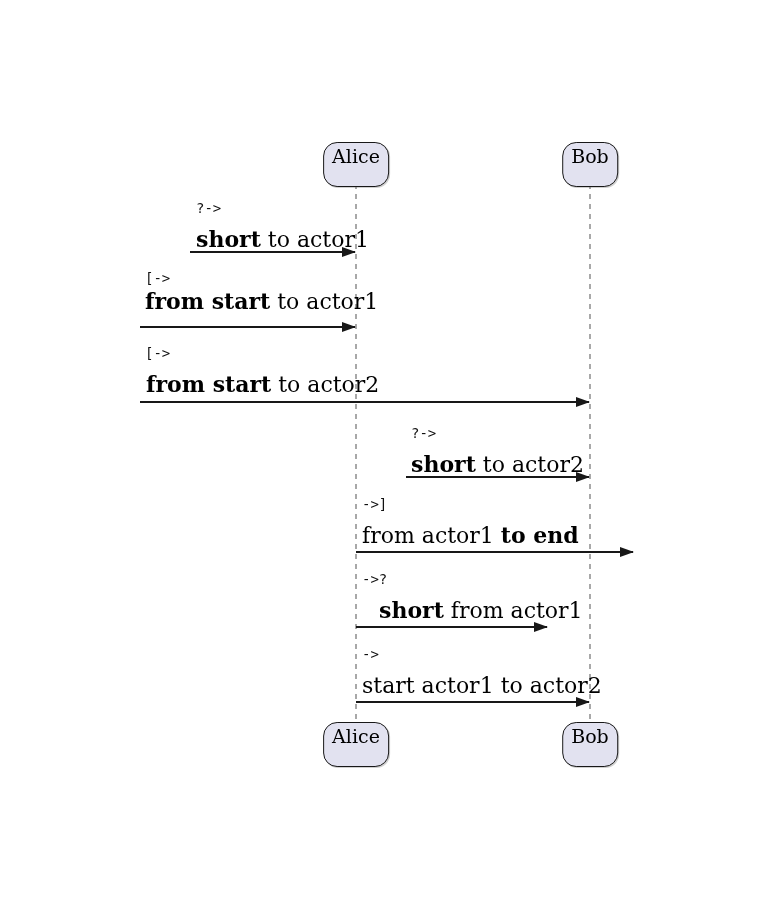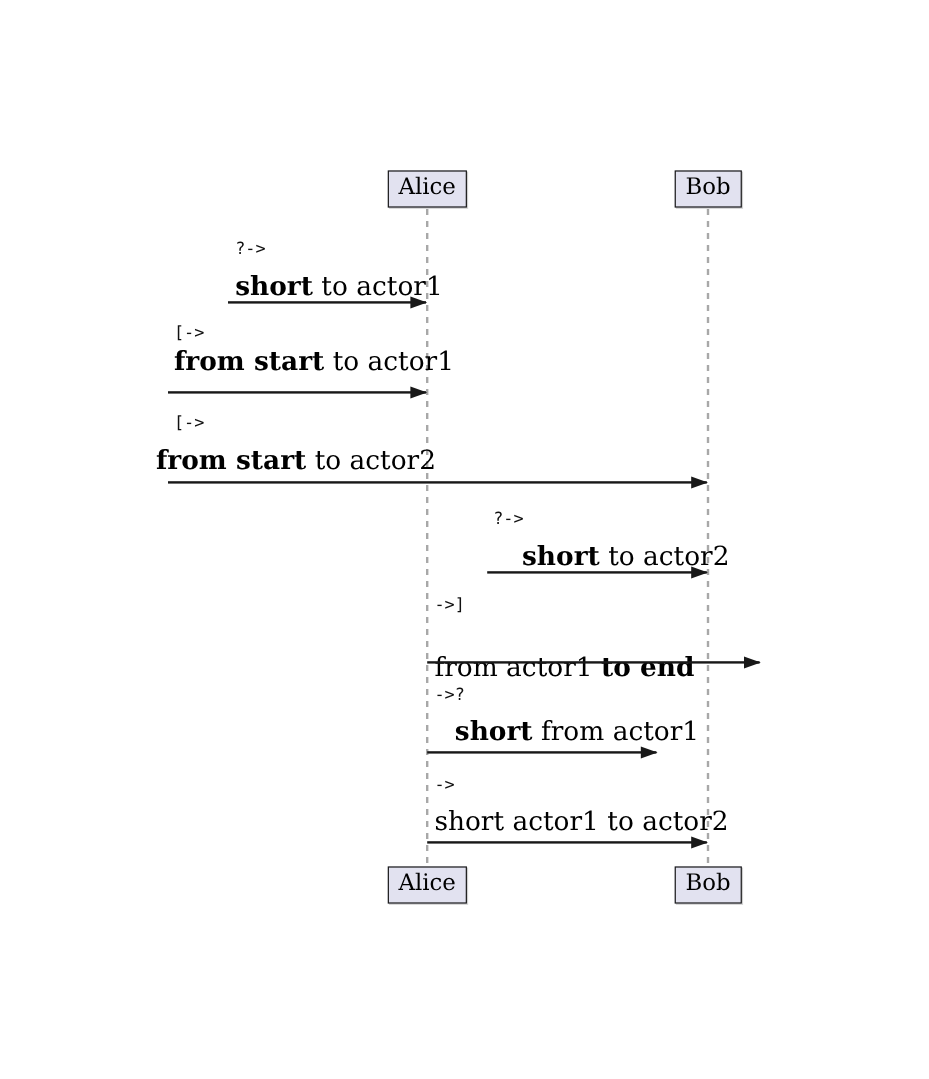--- a/index.html
+++ b/index.html
@@ -13,22 +13,22 @@
   .lifeline{
     position:absolute;
     width:2px;
     background:repeating-linear-gradient(to bottom, var(--lifeline,#A8A8A8) 0 5px, transparent 5px 10px);
   }
   .actor{
     position:absolute;
     transform:translateX(-50%);
     background:var(--actor-fill,#E2E2F0);
     border:1.6px solid var(--actor-border,#181818);
-    border-radius:0;
-    padding:2px 8px 4px 8px;
+    border-radius:14px;
+    padding:2px 8px 18px 8px;
     font-size:19px;
     color:#000;
     line-height:23px;
     box-shadow:1px 1px 0 rgba(120,120,120,.35);
   }
   .code{
     position:absolute;
     font-family:"DejaVu Sans Mono", monospace;
     font-size:14px;
     color:#111;
@@ -90,51 +90,51 @@
   <div>
     <div class="code" style="left:145px;top:270px">[-&gt;</div>
     <div class="label" style="left:145px;top:288px"><span></span><span class="b">from start</span><span> to actor1</span></div>
     <div class="arrow" style="left:140px;top:326px;width:215px">
         <span class="head"></span>
       </div>
   </div>
 
   <div>
     <div class="code" style="left:145px;top:345px">[-&gt;</div>
-    <div class="label" style="left:130px;top:371px"><span></span><span class="b">from start</span><span> to actor2</span></div>
+    <div class="label" style="left:146px;top:371px"><span></span><span class="b">from start</span><span> to actor2</span></div>
     <div class="arrow" style="left:140px;top:401px;width:449px">
         <span class="head"></span>
       </div>
   </div>
 
   <div>
     <div class="code" style="left:411px;top:425px">?-&gt;</div>
-    <div class="label" style="left:435px;top:451px"><span></span><span class="b">short</span><span> to actor2</span></div>
+    <div class="label" style="left:411px;top:451px"><span></span><span class="b">short</span><span> to actor2</span></div>
     <div class="arrow" style="left:406px;top:476px;width:183px">
         <span class="head"></span>
       </div>
   </div>
 
   <div>
     <div class="code" style="left:362px;top:496px">-&gt;]</div>
-    <div class="label" style="left:362px;top:543px"><span>from actor1 </span><span class="b">to end</span><span></span></div>
+    <div class="label" style="left:362px;top:522px"><span>from actor1 </span><span class="b">to end</span><span></span></div>
     <div class="arrow" style="left:356px;top:551px;width:277px">
         <span class="head"></span>
       </div>
   </div>
 
   <div>
     <div class="code" style="left:362px;top:571px">-&gt;?</div>
     <div class="label" style="left:379px;top:597px"><span></span><span class="b">short</span><span> from actor1</span></div>
     <div class="arrow" style="left:356px;top:626px;width:191px">
         <span class="head"></span>
       </div>
   </div>
 
   <div>
     <div class="code" style="left:362px;top:646px">-&gt;</div>
-    <div class="label" style="left:362px;top:672px"><span>short actor1 to actor2</span><span class="b"></span><span></span></div>
+    <div class="label" style="left:362px;top:672px"><span>start actor1 to actor2</span><span class="b"></span><span></span></div>
     <div class="arrow" style="left:356px;top:701px;width:233px">
         <span class="head"></span>
       </div>
   </div>
 
 </div>
 
 </body></html>

